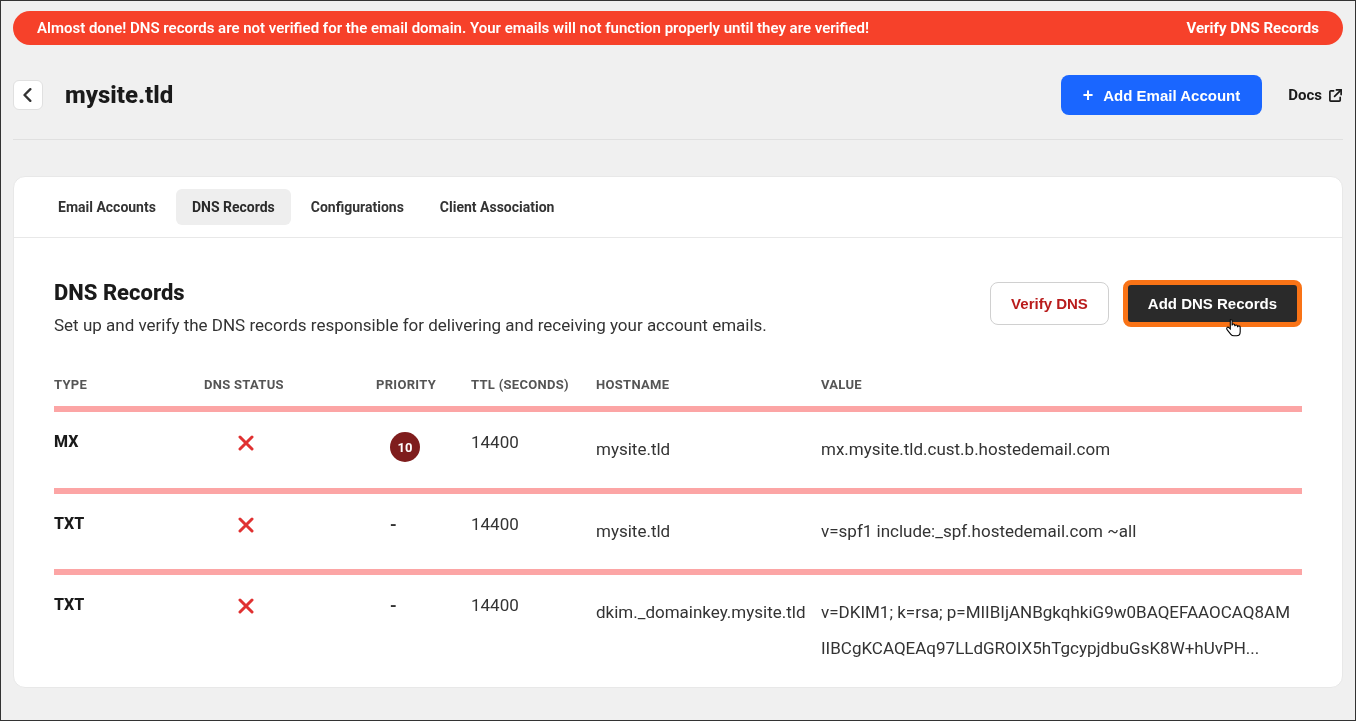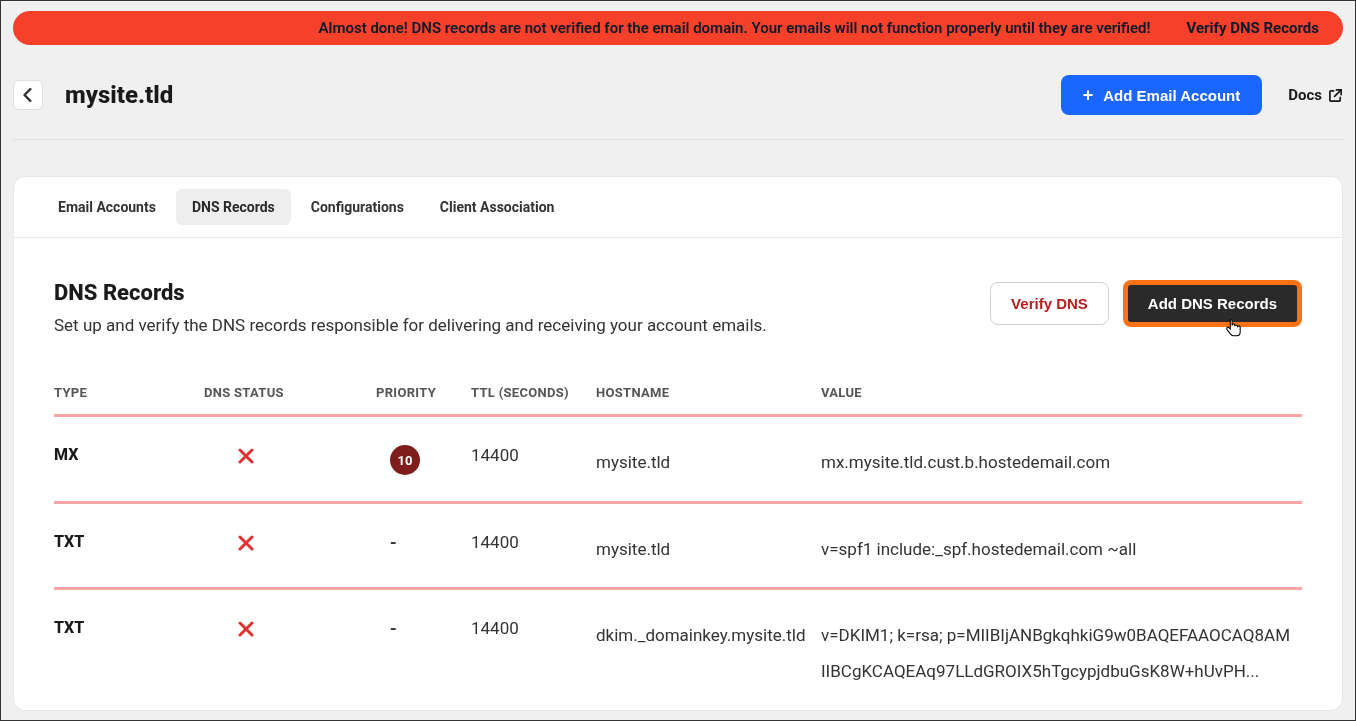--- a/index.html
+++ b/index.html
@@ -14,28 +14,28 @@
       height: 721px;
       overflow: hidden;
       border: 1px solid #333;
     }
     .container {
       padding: 10px 12px;
       height: 100%;
     }
     .alert-bar {
       background: #f6412a;
-      color: #0f172a;
+      color: #ffffff;
       border-radius: 20px;
       padding: 8px 24px;
       text-align: center;
       font-size: 15px;
       font-weight: 600;
       display: flex;
-      justify-content: flex-end;
+      justify-content: space-between;
       align-items: center;
       gap: 36px;
     }
     .alert-bar .alert-msg {
       font-weight: 600;
     }
     .alert-bar .alert-link {
       font-weight: 700;
       cursor: pointer;
     }
@@ -176,38 +176,37 @@
       padding: 0 40px;
       margin-top: 30px;
     }
     .thead {
       display: flex;
       padding-bottom: 14px;
     }
     .th, .td {
       font-size: 13px;
       text-align: left;
-      margin-top: 8px;
     }
     .th {
       font-weight: 700;
       color: #555;
       text-transform: uppercase;
       letter-spacing: 0.3px;
     }
     .col-type { width: 150px; }
     .col-status { width: 172px; text-align: left; }
     .col-priority { width: 95px; }
     .col-ttl { width: 125px; }
     .col-hostname { width: 225px; }
     .col-value { flex: 1; }
     .trow {
       display: flex;
       padding: 20px 0;
-      border-top: 3px solid #fca5a5;
+      border-top: 6px solid #fca5a5;
       align-items: flex-start;
     }
     .td {
       font-size: 17px;
       color: #333;
       font-weight: 400;
     }
     .td.col-type { font-weight: 800; color: #1a1a1a; font-size: 16px; }
     .td.col-status { padding-left: 34px; }
     .status-x {

